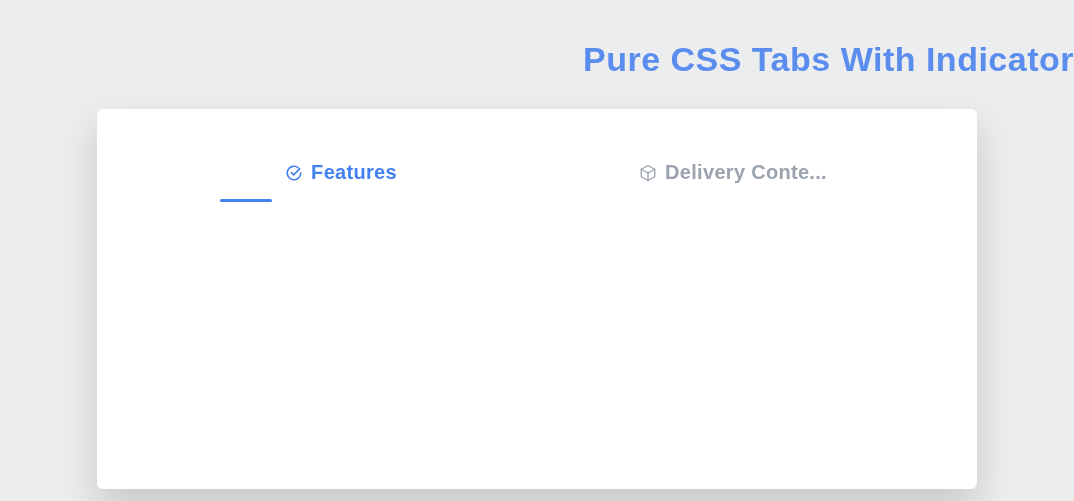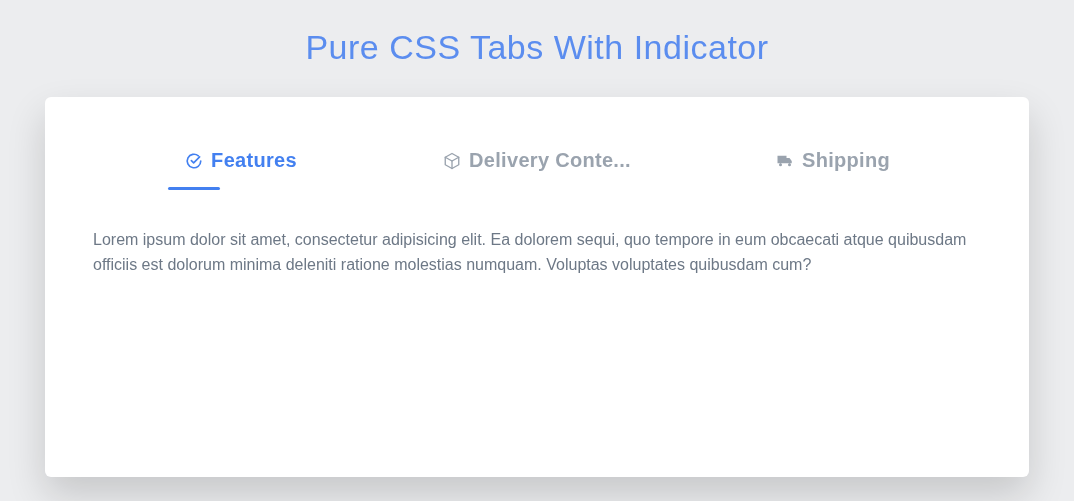--- a/index.html
+++ b/index.html
@@ -8,30 +8,30 @@
       box-sizing: border-box;
     }
     body {
       font-family: 'Segoe UI', -apple-system, BlinkMacSystemFont, Arial, sans-serif;
       background: #ecedef;
       width: 1074px;
       height: 501px;
       overflow: hidden;
     }
     .page-title {
-      text-align: center;
+      text-align: right;
       color: #5b8def;
       font-size: 34px;
-      font-weight: 400;
-      padding-top: 28px;
+      font-weight: 700;
+      padding-top: 40px;
       letter-spacing: 0.5px;
     }
     .card {
       background: #fff;
-      width: 984px;
+      width: 880px;
       margin: 30px auto 0;
       border-radius: 6px;
       box-shadow: 0 18px 38px rgba(0,0,0,0.16);
       padding: 50px 48px 50px 48px;
       min-height: 380px;
     }
     .tabs {
       display: flex;
       gap: 0;
       position: relative;
@@ -111,28 +111,19 @@
       <span class="icon">
         <svg viewBox="0 0 24 24" fill="none" stroke="currentColor" stroke-width="1.8" stroke-linecap="round" stroke-linejoin="round">
           <path d="M12 2l9 5v10l-9 5-9-5V7l9-5z"></path>
           <path d="M3 7l9 5 9-5"></path>
           <path d="M12 22V12"></path>
         </svg>
       </span>
       <span class="tab-label">Delivery Conte...</span>
     </div>
 
-    <div class="tab">
-      <span class="icon">
-        <svg viewBox="0 0 24 24" fill="currentColor">
-          <path d="M2 5h12v10H2V5zm12 3h4l3 4v3h-7V8zM6 19a2 2 0 1 0 0-4 2 2 0 0 0 0 4zm12 0a2 2 0 1 0 0-4 2 2 0 0 0 0 4z"></path>
-        </svg>
-      </span>
-      <span class="tab-label">Shipping</span>
-    </div>
 
 
     <div class="indicator"></div>
   </div>
 
-  <div class="content">Lorem ipsum dolor sit amet, consectetur adipisicing elit. Ea dolorem sequi, quo tempore in eum obcaecati atque quibusdam officiis est dolorum minima deleniti ratione molestias numquam. Voluptas voluptates quibusdam cum?</div>
 
 </div>
 
 </body></html>

